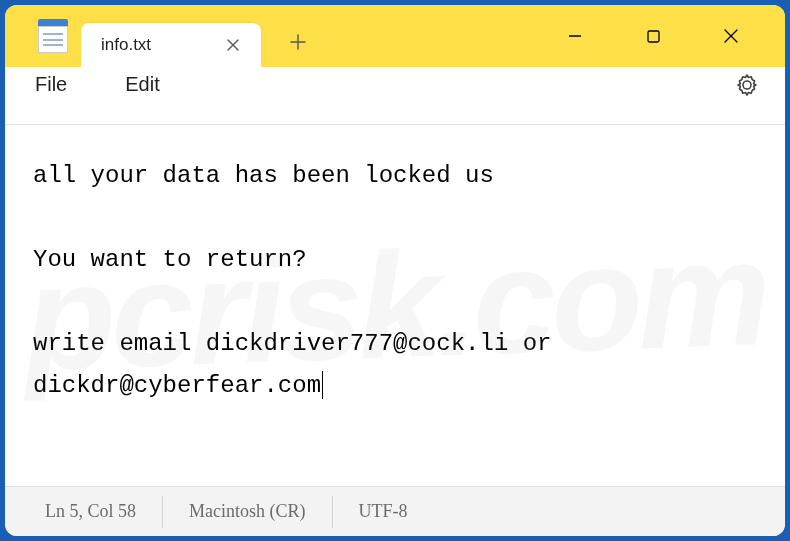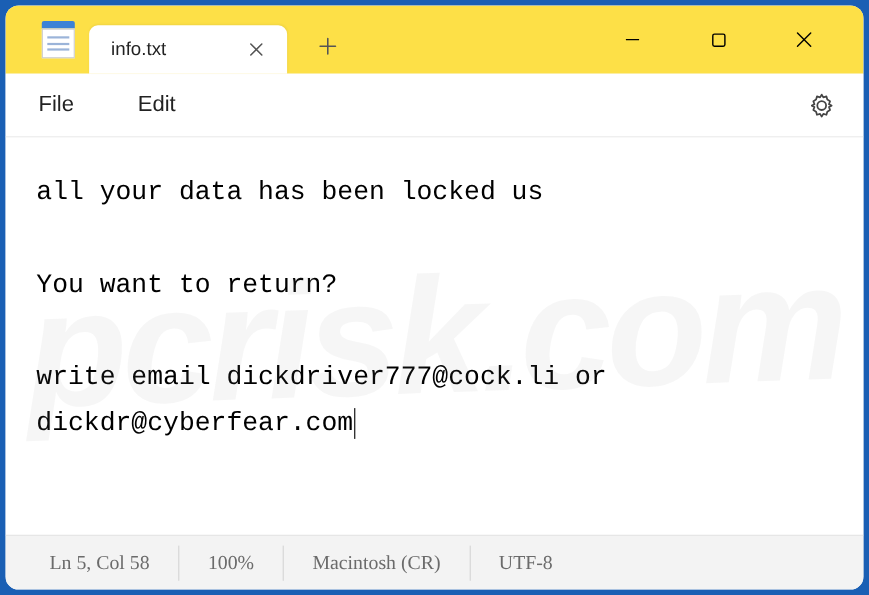--- a/index.html
+++ b/index.html
@@ -105,21 +105,21 @@
     .win-btn {
       width: 52px; height: 40px;
       display: flex; align-items: center; justify-content: center;
       cursor: pointer;
     }
     
     .menubar {
       height: 58px;
       background: #fff;
       display: flex;
-      align-items: center;
+      align-items: flex-start;
       padding: 0 20px;
       gap: 38px;
       border-bottom: 1px solid #e5e5e5;
     }
     .menu-item {
       font-size: 20px;
       color: #222;
       cursor: pointer;
       padding: 6px 10px;
       border-radius: 4px;
@@ -254,18 +254,17 @@
   <div class="content"><span>all your data has been locked us</span>
 
 <span>You want to return?</span>
 
 <span>write email dickdriver777@cock.li or dickdr@cyberfear.com</span><span class="caret"></span>
     <div class="watermark">pcrisk.com</div>
   </div>
 
   <div class="statusbar">
     <div class="cell">Ln 5, Col 58</div>
-    <div class="cell">100%</div>
     <div class="cell">Macintosh (CR)</div>
     <div class="cell">UTF-8</div>
   </div>
 
 </div>
 
 </body></html>

